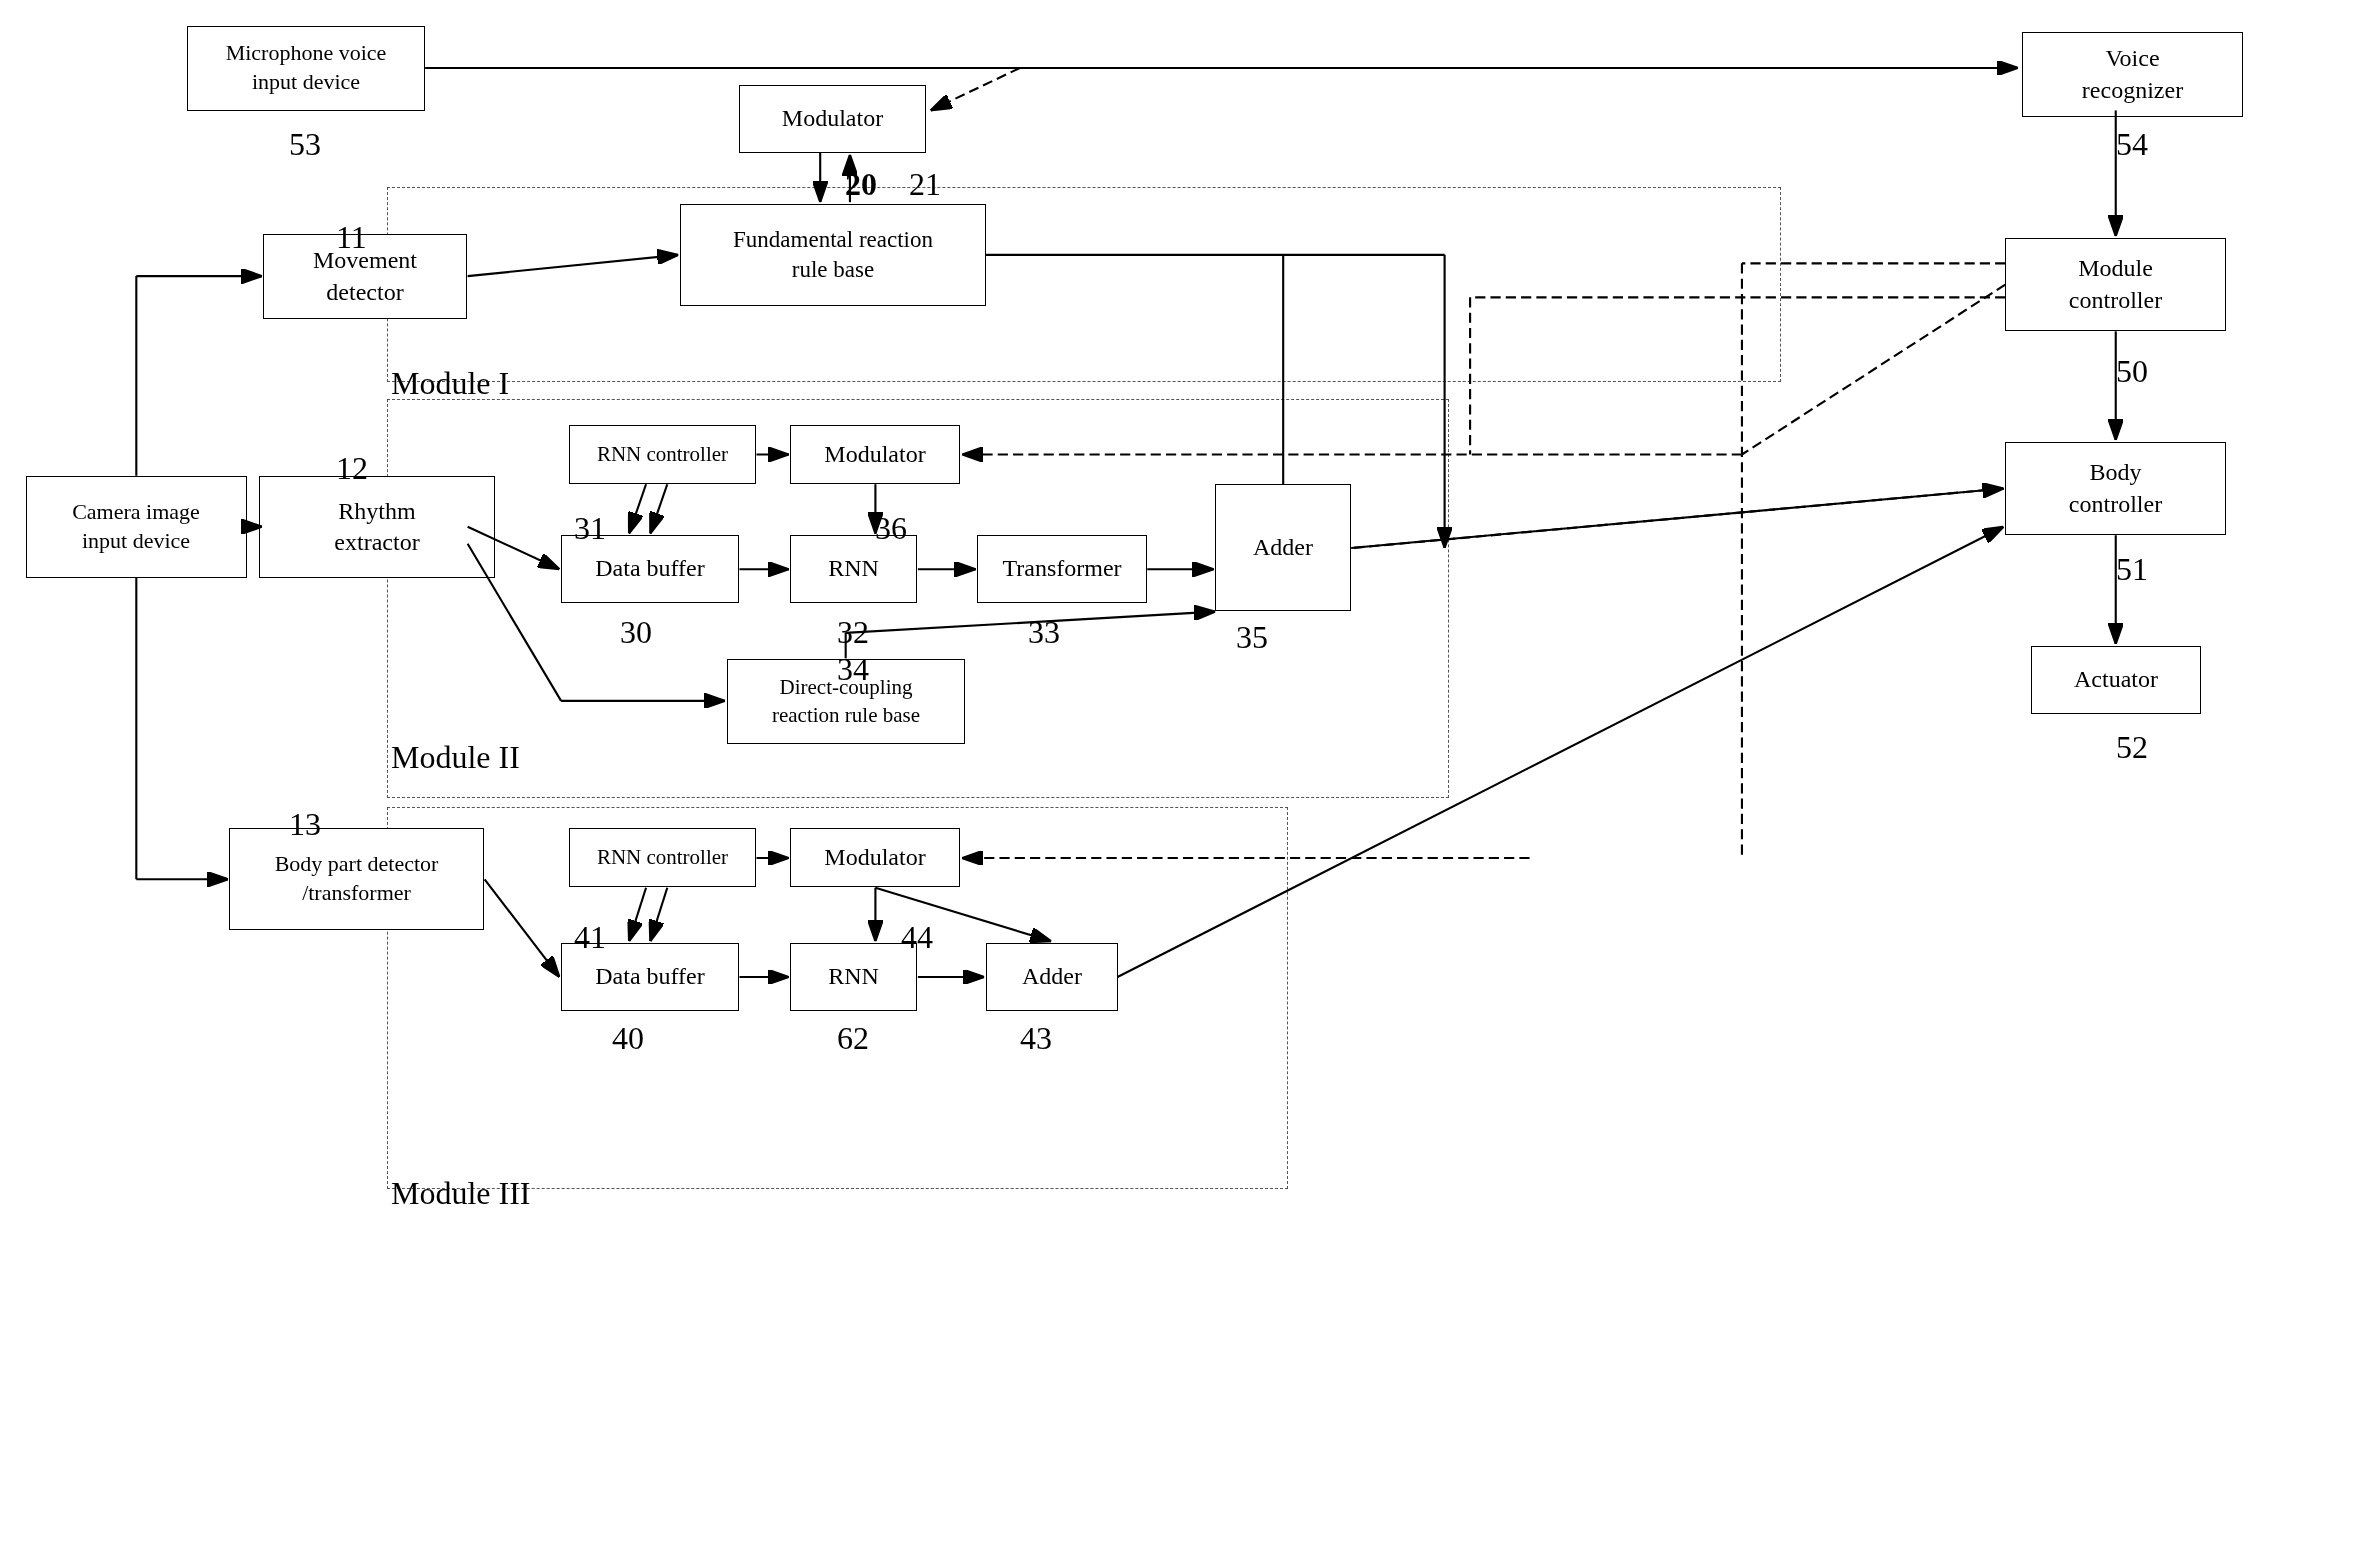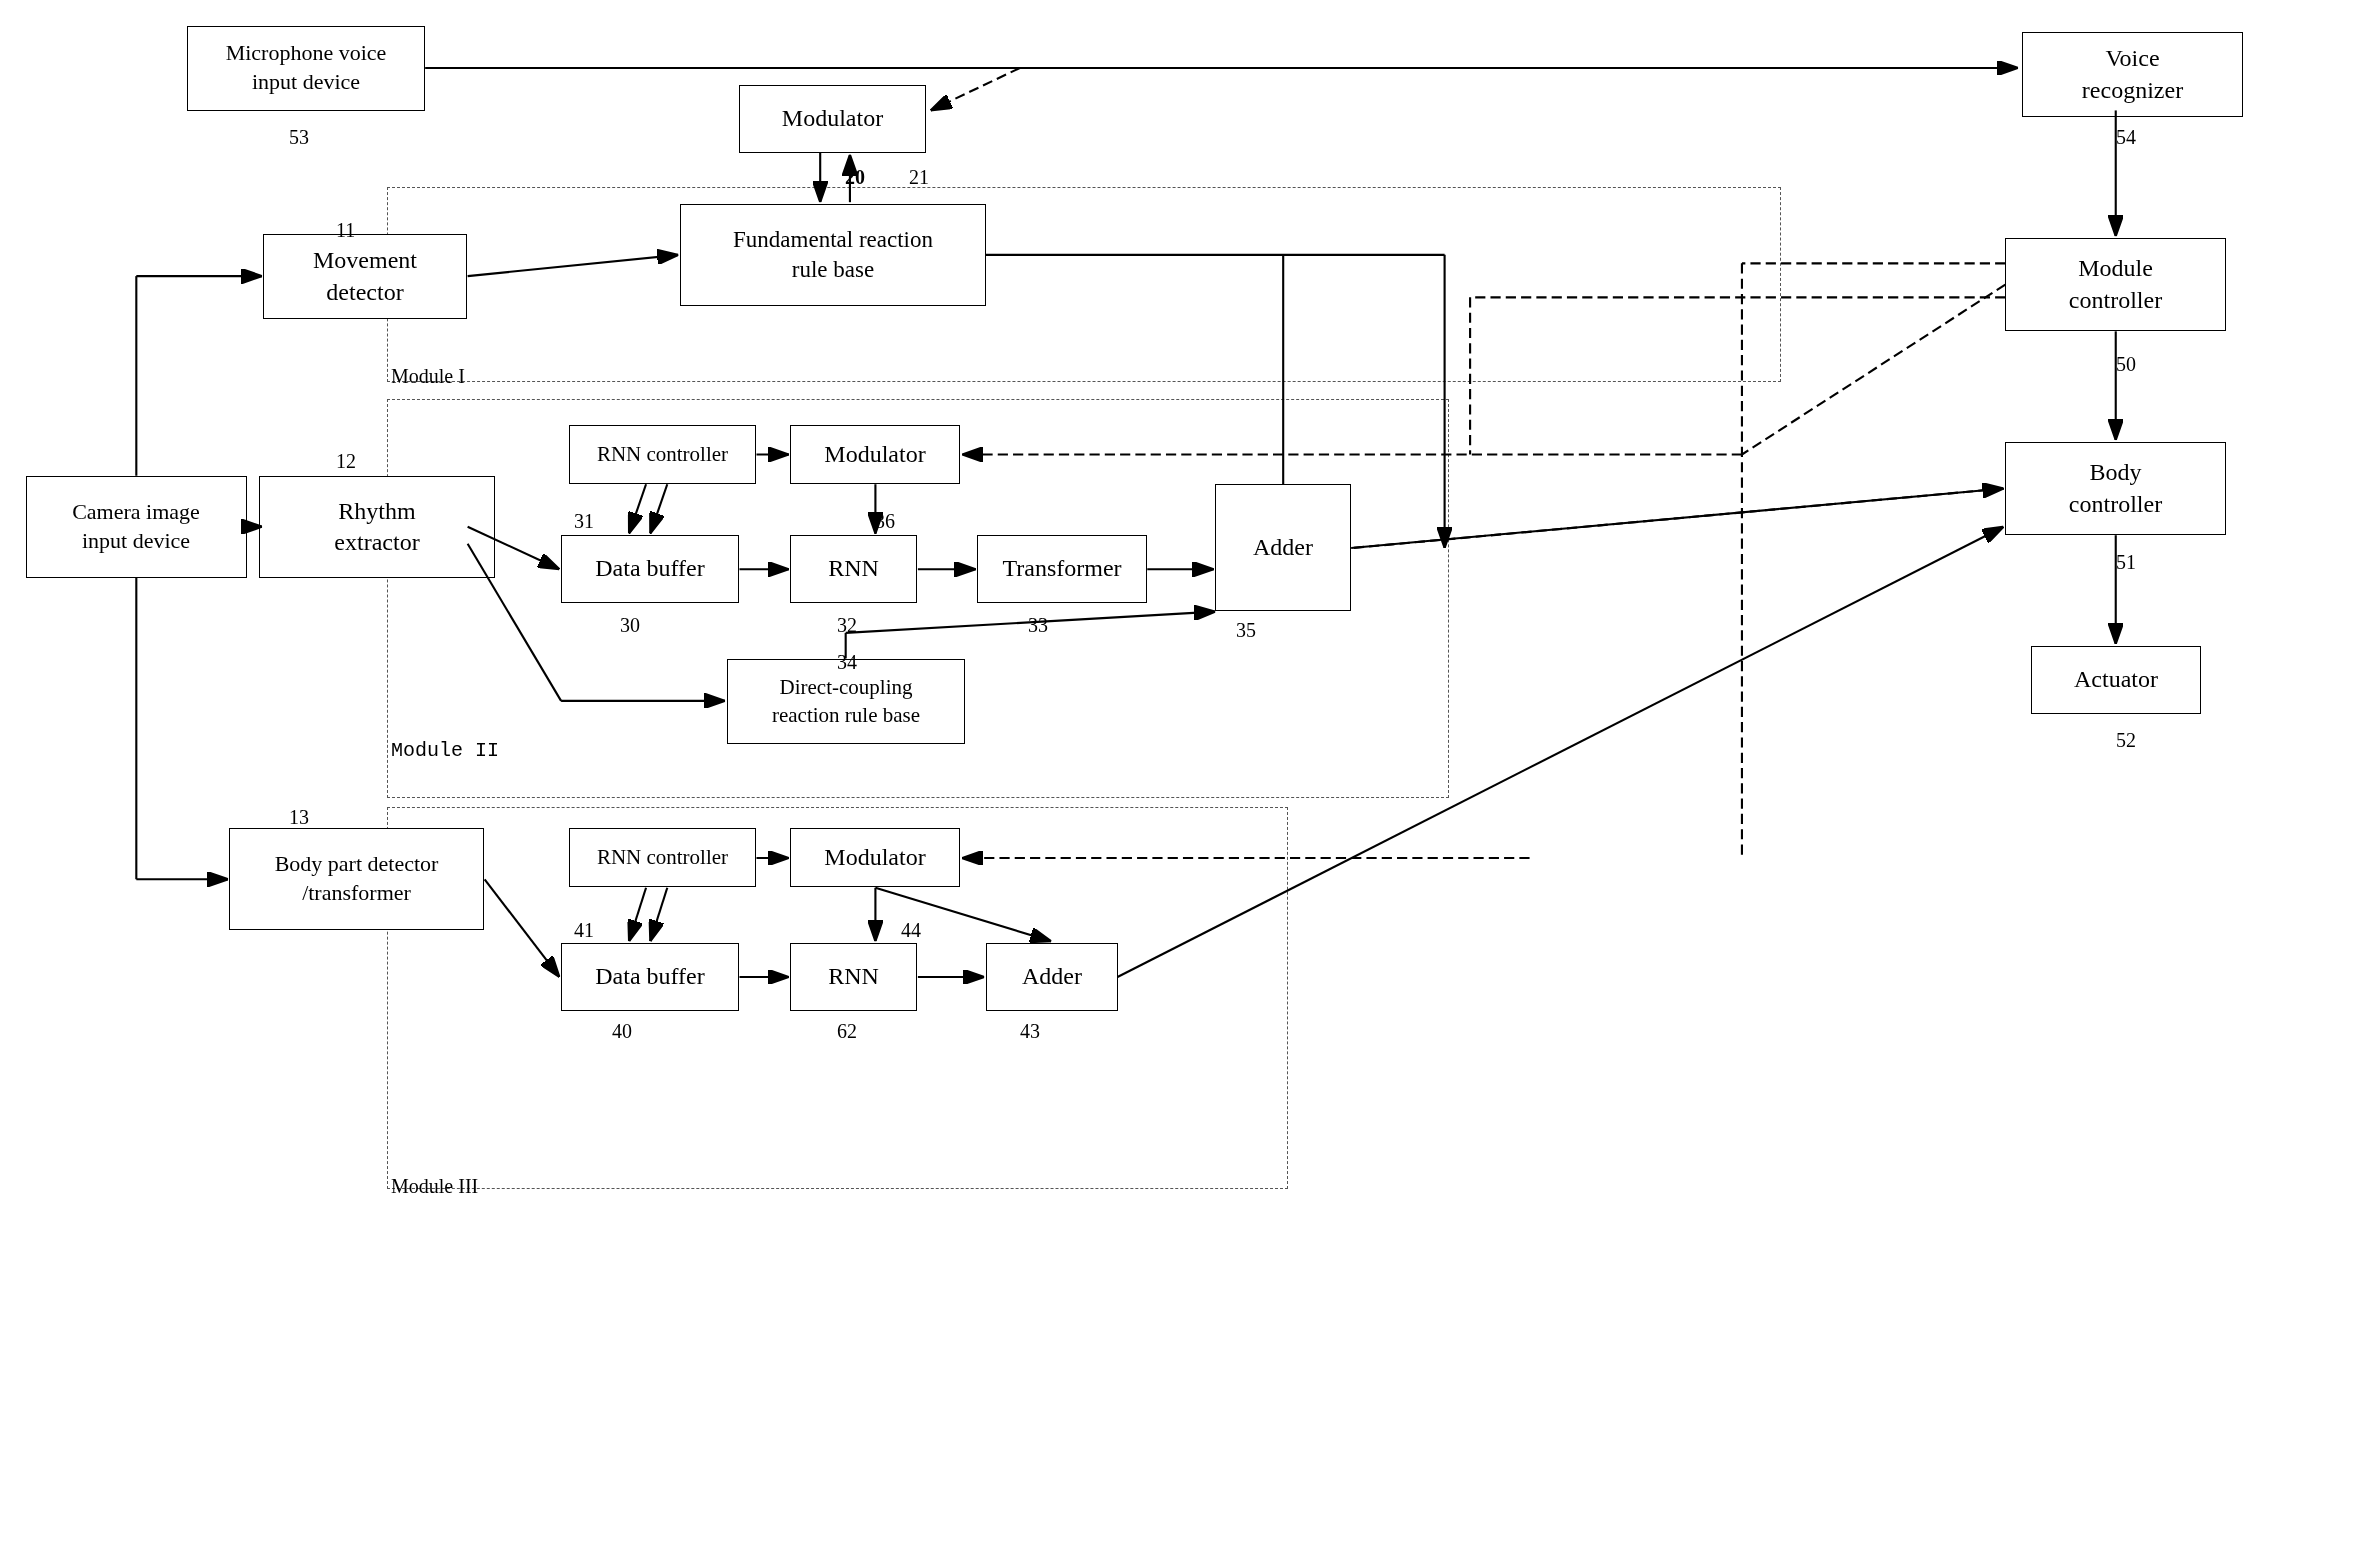--- a/index.html
+++ b/index.html
@@ -24,21 +24,21 @@
       display: flex;
       align-items: center;
       justify-content: center;
       text-align: center;
       font-size: 24px;
       line-height: 1.3;
       padding: 6.8px;
     }
     .label {
       position: absolute;
-      font-size: 20px;
+      font-size: 32px;
       text-align: left;
       background: transparent;
     }
     .module-box {
       position: absolute;
       border: 1.7px dashed #555;
       background: transparent;
     }
     svg.arrows {
       position: absolute;
@@ -61,21 +61,21 @@
 </head>
 <body>
 
 <div class="diagram">
 
   <div class="module-box" style="left:387px; top:187px; width:1394px; height:195px;"></div>
   <div class="module-box" style="left:387px; top:399px; width:1062px; height:399px;"></div>
   <div class="module-box" style="left:387px; top:807px; width:901px; height:382px;"></div>
 
   <div class="label" style="left:391px; top:365px;">Module I</div>
-  <div class="label" style="left:391px; top:739px;font-family:Liberation Mono, monospace;">Module II</div>
+  <div class="label" style="left:391px; top:739px;">Module II</div>
   <div class="label" style="left:391px; top:1156px;margin-top:19px;">Module III</div>
 
   <div class="block" style="left:187px; top:25.5px; width:238px; height:85px; font-size:22px;">
     Microphone voice<br>input device
   </div>
 
   <div class="block" style="left:2022px; top:32px; width:221px; height:85px;">
     Voice<br>recognizer
   </div>
 

